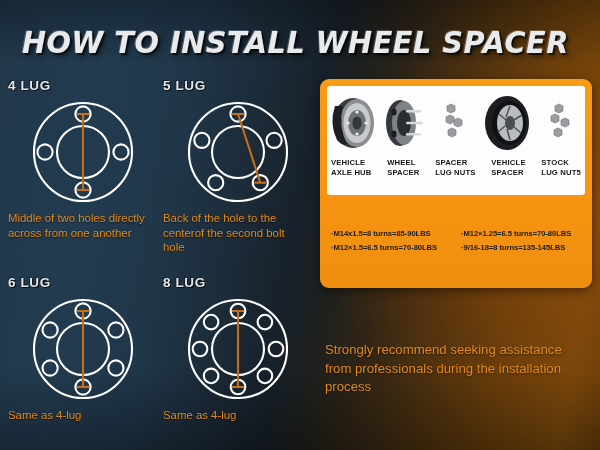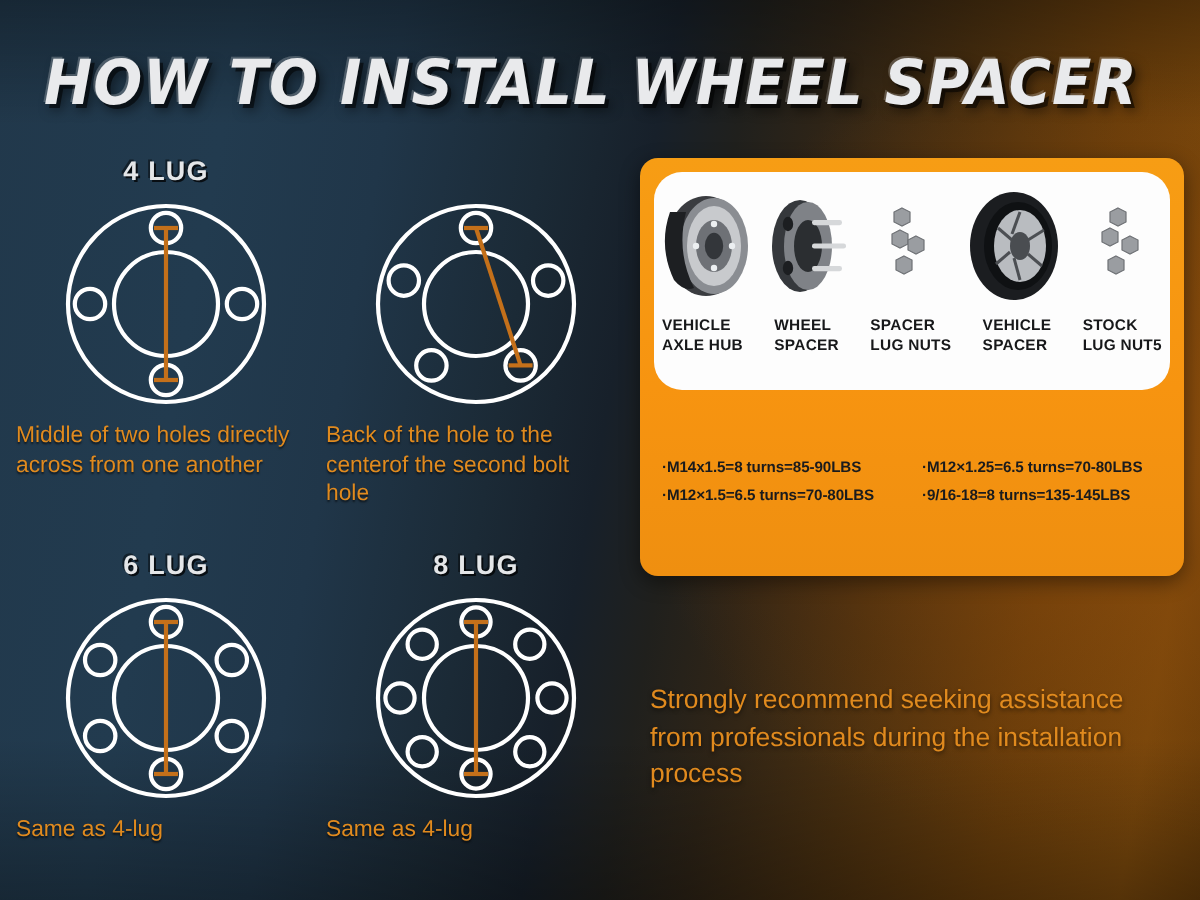--- a/index.html
+++ b/index.html
@@ -34,42 +34,42 @@
     text-shadow:
       2px 2px 0 rgba(0,0,0,.55),
       -1px -1px 0 rgba(255,255,255,.22),
       3px 3px 6px rgba(0,0,0,.5);
     white-space:nowrap;
   }
 
   
   .lug{position:absolute;}
   .lug-title{
-    position:absolute;top:0;left:0;width:100%;text-align:center;
+    position:absolute;top:0;left:0;width:100%;
     font-size:13.5px;font-weight:bold;color:#e4e6e8;
     letter-spacing:.6px;
     text-shadow:1px 1px 0 rgba(0,0,0,.75), -1px -1px 0 rgba(0,0,0,.45);
   }
   .lug svg{position:absolute;top:20px;left:50%;transform:translateX(-50%);display:block;}
   .lug-cap{
     position:absolute;left:0;width:100%;
     font-size:11.4px;line-height:14.5px;color:#e08a1e;
     text-shadow:0 1px 1px rgba(0,0,0,.6);
   }
 
   
   .panel{
     position:absolute;left:320px;top:79px;width:272px;height:209px;
     background:linear-gradient(180deg,#f79d14 0%,#f79410 55%,#ef8f10 100%);
     border-radius:9px;
     box-shadow:0 3px 10px rgba(0,0,0,.45);
   }
   .photo-card{
     position:absolute;left:7px;top:7px;width:258px;height:109px;
-    background:#fdfdfd;border-radius:14px;
+    background:#fdfdfd;border-radius:3px;
     overflow:hidden;
   }
   .photo-row{
     position:absolute;left:0;top:4px;width:100%;height:66px;
     display:flex;align-items:center;justify-content:space-around;
   }
   .photo-row .cell{
     flex:1;height:100%;display:flex;align-items:center;justify-content:center;
   }
   .label-row{
@@ -120,20 +120,21 @@
       <circle cx="21" cy="54" r="7.6" fill="none" stroke="#ffffff" stroke-width="2.1"></circle>
       <circle cx="97" cy="54" r="7.6" fill="none" stroke="#ffffff" stroke-width="2.1"></circle>
       <line x1="59" y1="16" x2="59" y2="92" stroke="#c4701a" stroke-width="2.1"></line>
       <line x1="53" y1="16" x2="65" y2="16" stroke="#c4701a" stroke-width="2.1"></line>
       <line x1="53" y1="92" x2="65" y2="92" stroke="#c4701a" stroke-width="2.1"></line>
     </svg>
     <div class="lug-cap" style="top:133px;">Middle of two holes directly across from one another</div>
   </div>
 
   <div class="lug" style="left:163px;top:78px;width:150px;height:130px;">
+    <div class="lug-title">5 LUG</div>
     <svg width="118" height="108" viewBox="0 0 118 108">
       <ellipse cx="59" cy="54" rx="49" ry="49" fill="none" stroke="#ffffff" stroke-width="2.1"></ellipse>
       <ellipse cx="59" cy="54" rx="26" ry="26" fill="none" stroke="#ffffff" stroke-width="2.1"></ellipse>
       <circle cx="59" cy="16" r="7.6" fill="none" stroke="#ffffff" stroke-width="2.1"></circle>
       <circle cx="95.1" cy="42.3" r="7.6" fill="none" stroke="#ffffff" stroke-width="2.1"></circle>
       <circle cx="81.3" cy="84.7" r="7.6" fill="none" stroke="#ffffff" stroke-width="2.1"></circle>
       <circle cx="36.7" cy="84.7" r="7.6" fill="none" stroke="#ffffff" stroke-width="2.1"></circle>
       <circle cx="22.9" cy="42.3" r="7.6" fill="none" stroke="#ffffff" stroke-width="2.1"></circle>
       <line x1="59" y1="16" x2="81.3" y2="84.7" stroke="#c4701a" stroke-width="2.1"></line>
       <line x1="53" y1="16" x2="65" y2="16" stroke="#c4701a" stroke-width="2.1"></line>

